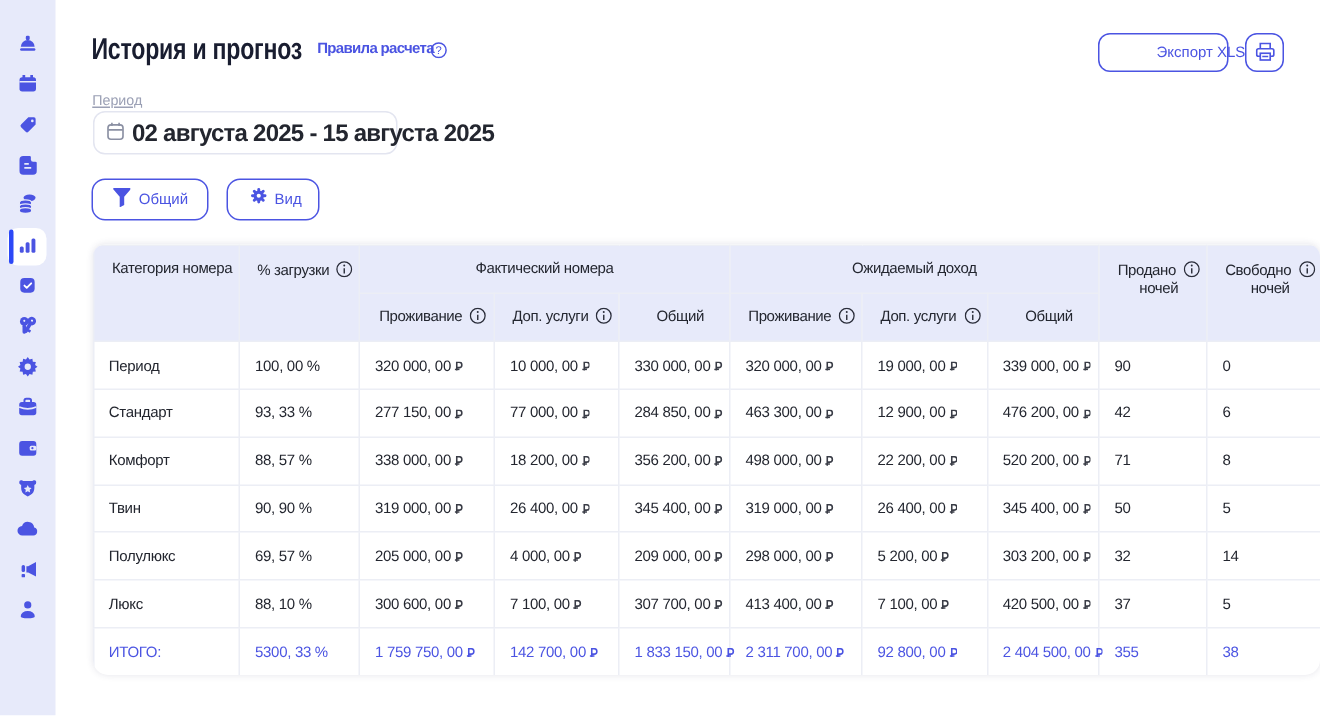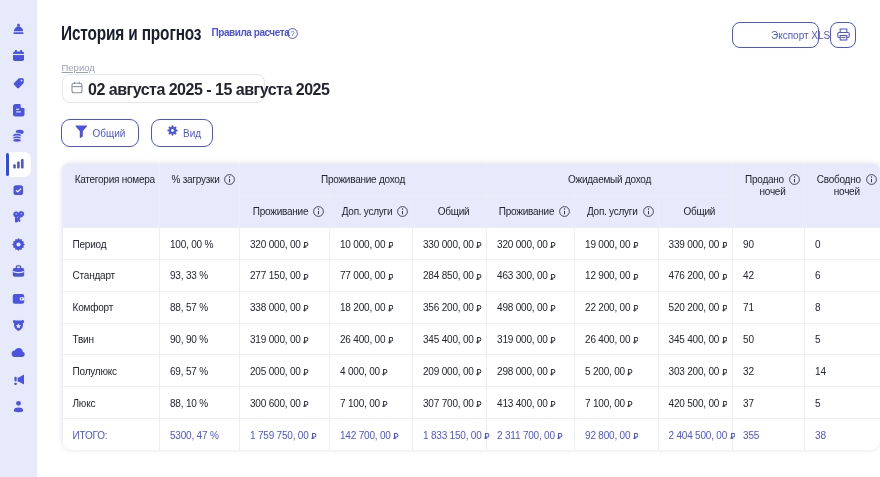--- a/index.html
+++ b/index.html
@@ -221,21 +221,21 @@
         <col class="c10">
       </colgroup>
 <tbody>
         <tr class="hr1">
  <th class="rs" rowspan="2">Категория номера</th>
  <th class="rs" rowspan="2">% загрузки<span class="inf"><svg width="11" height="11" viewBox="0 0 11 11" style="display:block">
                 <circle cx="5.5" cy="5.5" r="4.9" fill="none" stroke="#2a2d3a" stroke-width="0.85"></circle>
                 <line x1="5.5" y1="4.9" x2="5.5" y2="8.3" stroke="#2a2d3a" stroke-width="0.95"></line>
                 <circle cx="5.5" cy="3" r="0.65" fill="#2a2d3a"></circle>
               </svg></span></th>
- <th class="grp" colspan="3">Проживание доход</th>
+ <th class="grp" colspan="3">Фактический номера</th>
  <th class="grp" colspan="3">Ожидаемый доход</th>
  <th class="rs" rowspan="2">Продано<span class="inf"><svg width="11" height="11" viewBox="0 0 11 11" style="display:block">
                 <circle cx="5.5" cy="5.5" r="4.9" fill="none" stroke="#2a2d3a" stroke-width="0.85"></circle>
                 <line x1="5.5" y1="4.9" x2="5.5" y2="8.3" stroke="#2a2d3a" stroke-width="0.95"></line>
                 <circle cx="5.5" cy="3" r="0.65" fill="#2a2d3a"></circle>
               </svg></span><br>ночей</th>
  <th class="rs" rowspan="2">Свободно<span class="inf"><svg width="11" height="11" viewBox="0 0 11 11" style="display:block">
                 <circle cx="5.5" cy="5.5" r="4.9" fill="none" stroke="#2a2d3a" stroke-width="0.85"></circle>
                 <line x1="5.5" y1="4.9" x2="5.5" y2="8.3" stroke="#2a2d3a" stroke-width="0.95"></line>
                 <circle cx="5.5" cy="3" r="0.65" fill="#2a2d3a"></circle>
@@ -406,21 +406,21 @@
                 <path d="M1.5 6.5 V0.5 h1.6 a1.8 1.8 0 0 1 0 3.6 h-1.6 M0.2 5.3 h3.1" fill="none" stroke="#3a3d47" stroke-width="1.05"></path>
               </svg></span></td>
           <td>420 500, 00<span class="rub"><svg width="5.5" height="6.6" viewBox="0 0 5.5 6.6" style="display:block">
                 <path d="M1.5 6.5 V0.5 h1.6 a1.8 1.8 0 0 1 0 3.6 h-1.6 M0.2 5.3 h3.1" fill="none" stroke="#3a3d47" stroke-width="1.05"></path>
               </svg></span></td>
           <td>37</td>
           <td>5</td>
         </tr>
         <tr class="total">
           <td>ИТОГО:</td>
-          <td>5300, 47 %</td>
+          <td>5300, 33 %</td>
           <td>1 759 750, 00<span class="rub"><svg width="5.5" height="6.6" viewBox="0 0 5.5 6.6" style="display:block">
                 <path d="M1.5 6.5 V0.5 h1.6 a1.8 1.8 0 0 1 0 3.6 h-1.6 M0.2 5.3 h3.1" fill="none" stroke="#4b54e2" stroke-width="1.05"></path>
               </svg></span></td>
           <td>142 700, 00<span class="rub"><svg width="5.5" height="6.6" viewBox="0 0 5.5 6.6" style="display:block">
                 <path d="M1.5 6.5 V0.5 h1.6 a1.8 1.8 0 0 1 0 3.6 h-1.6 M0.2 5.3 h3.1" fill="none" stroke="#4b54e2" stroke-width="1.05"></path>
               </svg></span></td>
           <td>1 833 150, 00<span class="rub"><svg width="5.5" height="6.6" viewBox="0 0 5.5 6.6" style="display:block">
                 <path d="M1.5 6.5 V0.5 h1.6 a1.8 1.8 0 0 1 0 3.6 h-1.6 M0.2 5.3 h3.1" fill="none" stroke="#4b54e2" stroke-width="1.05"></path>
               </svg></span></td>
           <td>2 311 700, 00<span class="rub"><svg width="5.5" height="6.6" viewBox="0 0 5.5 6.6" style="display:block">

